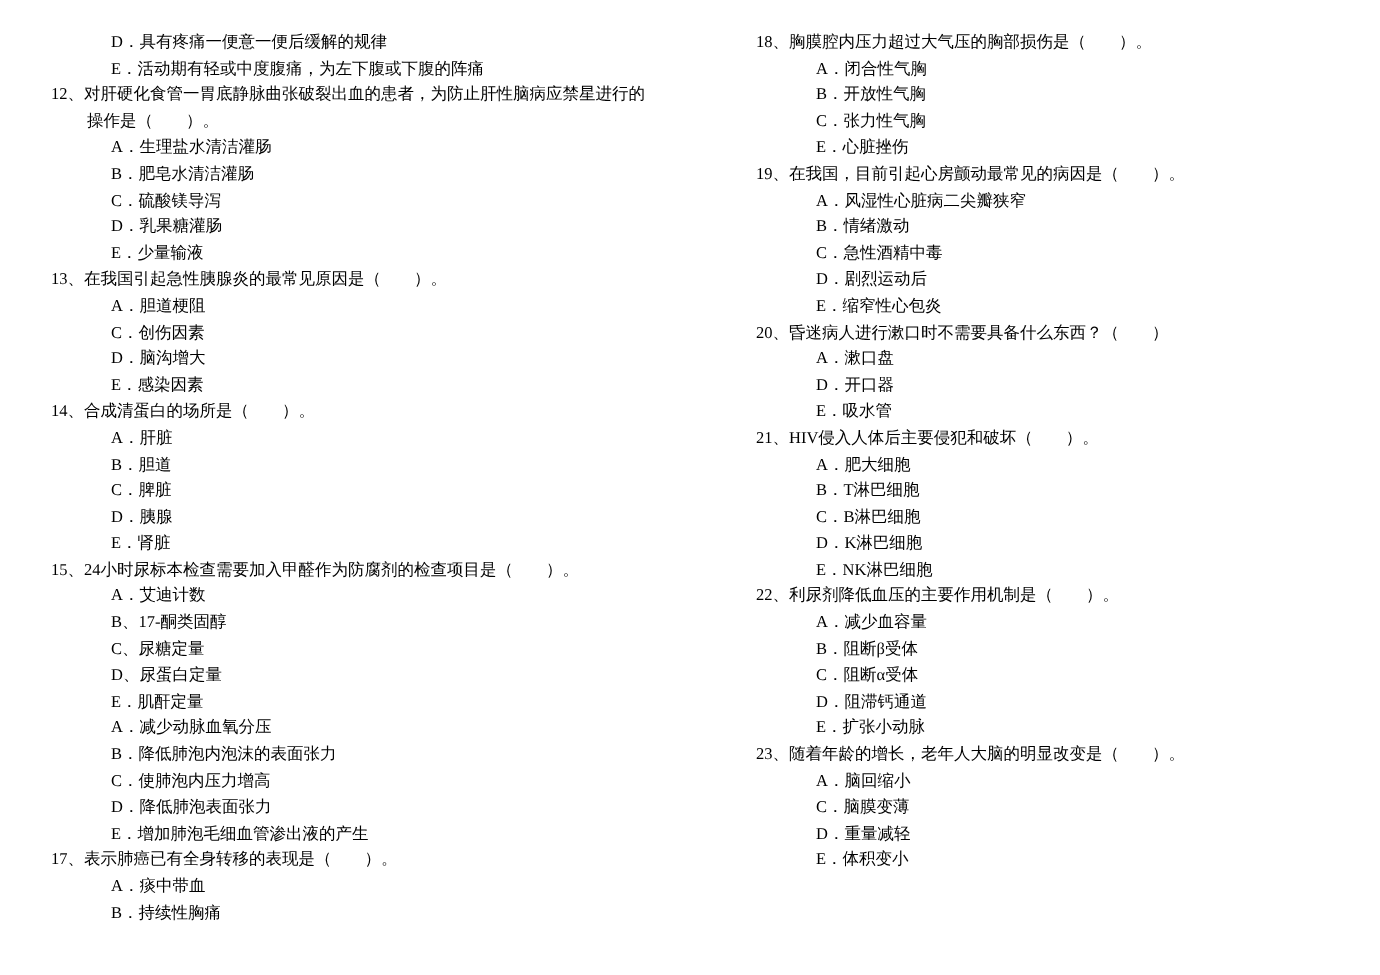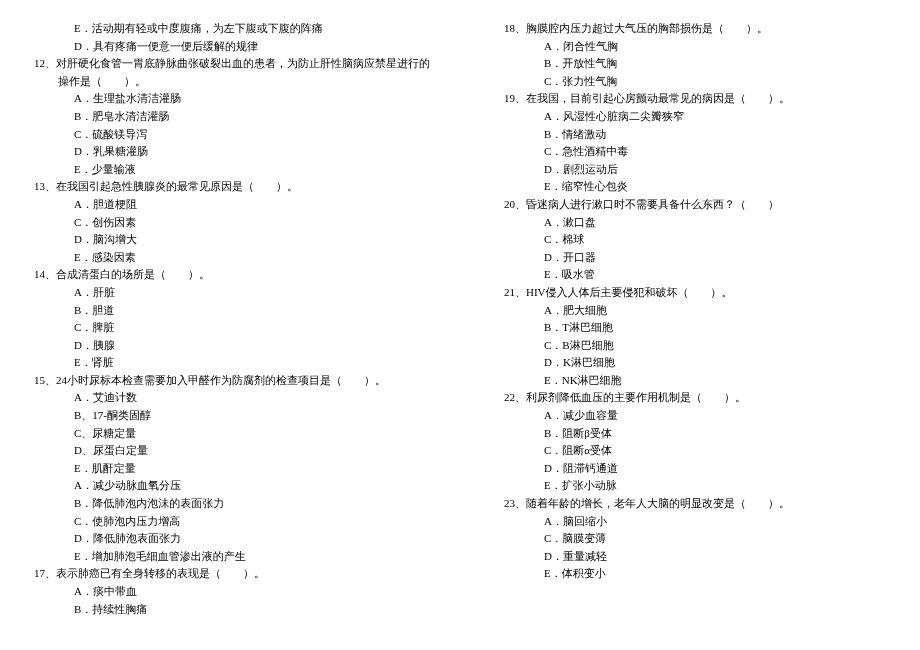--- a/index.html
+++ b/index.html
@@ -29,22 +29,22 @@
       padding-left: 24px;
       text-indent: -24px;
       margin-left: 24px;
     }
   </style>
 </head>
 <body>
 
 <div class="columns">
   <div class="col">
+    <div class="option">D．具有疼痛一便意一便后缓解的规律</div>
     <div class="option">E．活动期有轻或中度腹痛，为左下腹或下腹的阵痛</div>
-    <div class="option">D．具有疼痛一便意一便后缓解的规律</div>
 
     <div class="question">12、对肝硬化食管一胃底静脉曲张破裂出血的患者，为防止肝性脑病应禁星进行的操作是（　　）。</div>
     <div class="option">A．生理盐水清洁灌肠</div>
     <div class="option">B．肥皂水清洁灌肠</div>
     <div class="option">C．硫酸镁导泻</div>
     <div class="option">D．乳果糖灌肠</div>
     <div class="option">E．少量输液</div>
 
     <div class="question">13、在我国引起急性胰腺炎的最常见原因是（　　）。</div>
     <div class="option">A．胆道梗阻</div>
@@ -76,31 +76,31 @@
     <div class="option">A．痰中带血</div>
     <div class="option">B．持续性胸痛</div>
 
   </div>
 
   <div class="col">
     <div class="question">18、胸膜腔内压力超过大气压的胸部损伤是（　　）。</div>
     <div class="option">A．闭合性气胸</div>
     <div class="option">B．开放性气胸</div>
     <div class="option">C．张力性气胸</div>
+    <div class="option">E．心脏挫伤</div>
 
     <div class="question">19、在我国，目前引起心房颤动最常见的病因是（　　）。</div>
     <div class="option">A．风湿性心脏病二尖瓣狭窄</div>
     <div class="option">B．情绪激动</div>
     <div class="option">C．急性酒精中毒</div>
     <div class="option">D．剧烈运动后</div>
     <div class="option">E．缩窄性心包炎</div>
 
     <div class="question">20、昏迷病人进行漱口时不需要具备什么东西？（　　）</div>
     <div class="option">A．漱口盘</div>
-    <div class="option">C．棉球</div>
     <div class="option">D．开口器</div>
     <div class="option">E．吸水管</div>
 
     <div class="question">21、HIV侵入人体后主要侵犯和破坏（　　）。</div>
     <div class="option">A．肥大细胞</div>
     <div class="option">B．T淋巴细胞</div>
     <div class="option">C．B淋巴细胞</div>
     <div class="option">D．K淋巴细胞</div>
     <div class="option">E．NK淋巴细胞</div>
 

